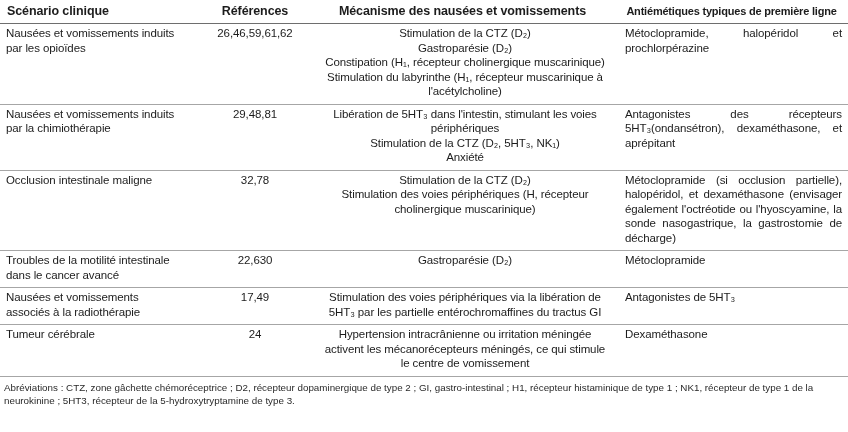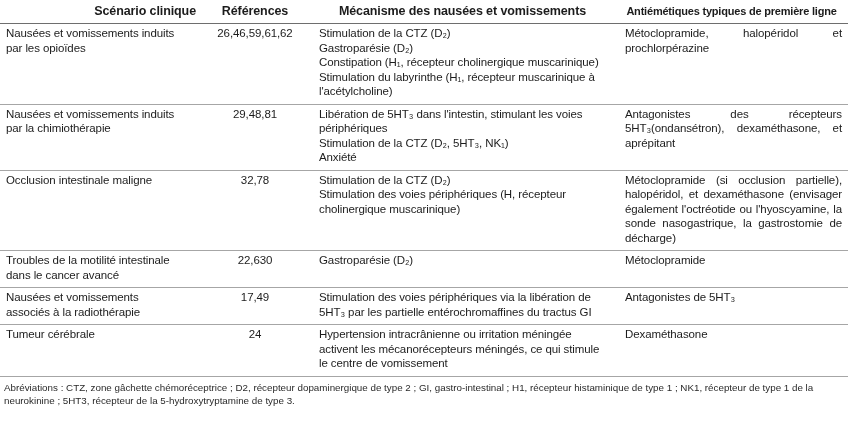--- a/index.html
+++ b/index.html
@@ -25,37 +25,37 @@
 
   .paper-table th {
     font-size: 12.5px;
     font-weight: bold;
     padding: 4px 4px 4px 4px;
     border-bottom: 1px solid #6e6e6e;
     vertical-align: bottom;
     line-height: 15px;
     letter-spacing: -0.1px;
   }
-  th.h-scenario   { text-align: right; padding-left: 7px; }
+  th.h-scenario   { text-align: left; padding-left: 7px; }
   th.h-references { }
   th.h-mechanism  { text-align: center; }
   th.h-antiem     { font-size: 11px; letter-spacing: -0.2px; }
 
   .paper-table td {
     font-size: 11.5px;
     line-height: 14.5px;
     letter-spacing: -0.1px;
     vertical-align: top;
     padding: 2px 4px 5px 4px;
     border-bottom: 1px solid #a6a6a6;
     margin-left: 32px;
   }
   td.col-scenario   { padding-left: 6px;  padding-right: 18px; text-align: left; }
   td.col-references { text-align: center; }
-  td.col-mechanism  { padding-left: 9px;  padding-right: 4px; text-align: left; }
+  td.col-mechanism  { padding-left: 9px;  padding-right: 4px; text-align: center; }
   td.col-antiemetics{ padding-left: 10px; padding-right: 6px; text-align: justify; }
 
   .mech-line { margin: 0; }
 
   .footnote {
     font-family: "Liberation Sans", "DejaVu Sans", sans-serif;
     font-size: 9.8px;
     line-height: 13.5px;
     color: #2a2a2a;
     padding: 4px 6px 2px 4px;

